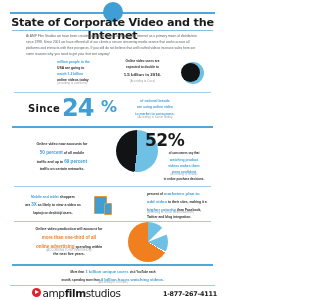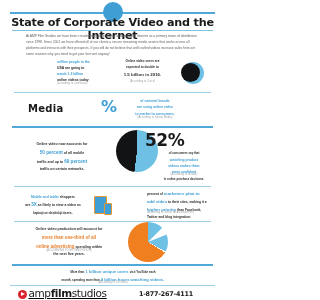--- a/index.html
+++ b/index.html
@@ -193,40 +193,40 @@
   .r6-txt {
     position: absolute; left: 18px; top: 268px; width: 190px;
     font-size: 4.2px; line-height: 2.0; font-weight: bold;
     color: #3f9fd4; text-align: center;
   }
   .r6-txt .sm { color: #2b2b2b; font-size: 2.9px; }
   .r6-attrib { position: absolute; left: 18px; top: 281px; width: 190px; text-align: center; }
 
   
   .footer-rule { position: absolute; left: 10px; right: 10px; top: 285px; height: 1px; background: #9fd0e8; }
-  .logo { position: absolute; left: 18px; top: 288px; display: flex; align-items: flex-end; text-decoration: underline; }
+  .logo { position: absolute; left: 32px; top: 288px; display: flex; align-items: flex-start; }
   .logo-mark {
     width: 9px; height: 9px; border-radius: 50%;
     background: #d9232e; margin-right: 1.5px;
     position: relative;
   }
   .logo-mark::after {
     content: ""; position: absolute; left: 3.2px; top: 2.4px;
     border-left: 4px solid #ffffff;
     border-top: 2.2px solid transparent;
     border-bottom: 2.2px solid transparent;
   }
   .logo-text {
     font-size: 10.5px; font-weight: bold; color: #1a1a1a;
     letter-spacing: -.4px; line-height: 1;
     font-family: "DejaVu Sans", sans-serif;
   }
   .logo-text .lite { font-weight: normal; }
   .phone-num {
-    position: absolute; right: 32px; top: 290px;
+    position: absolute; right: 8px; top: 290px;
     font-size: 6.4px; font-weight: bold; color: #1a1a1a;
     letter-spacing: -.2px;
     font-family: "DejaVu Sans", sans-serif;
   }
 </style>
 </head>
 <body>
 
 <div id="page">
 
@@ -250,21 +250,22 @@
     <span>Online video users are</span><br>
     <span>expected to double to</span><br>
     <span class="r1b-big">1.5 billion in 2016.</span>
   </div>
   <div class="r1b-attrib attrib">(According to Cisco)</div>
 
   <div class="moon"></div>
 
   <div class="hrule" style="left:14px; right:14px; top:92px;"></div>
 
-  <div class="r2-only">Media</div>
+  <div class="r2-only">Since</div>
+  <div class="r2-num">24</div>
   <div class="r2-pct">%</div>
   <div class="r2-txt">
     <span>of national brands</span><br>
     <span>are using online video</span><br>
     <span>to market to consumers.</span>
   </div>
   <div class="r2-attrib attrib">(According to Kantar Media)</div>
 
   <div class="hrule-thick" style="left:12px; right:12px; top:126px;"></div>
 

